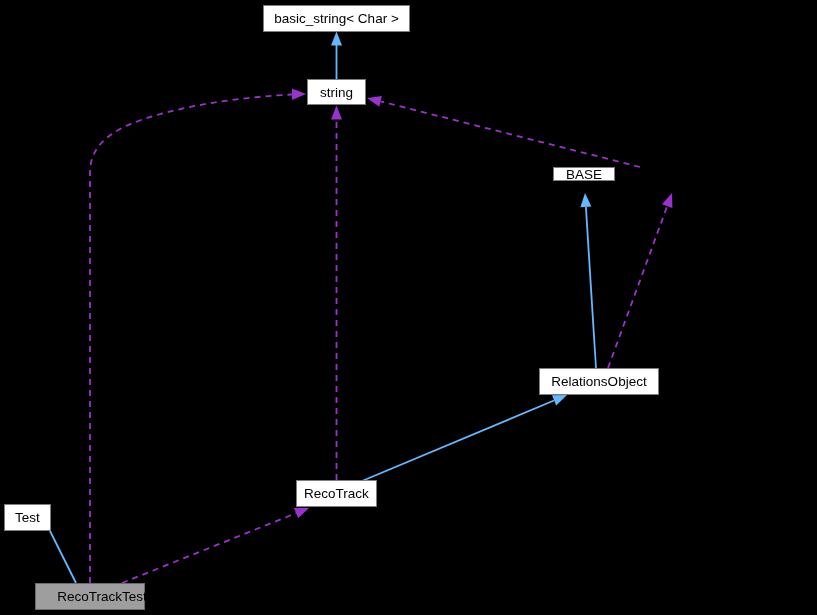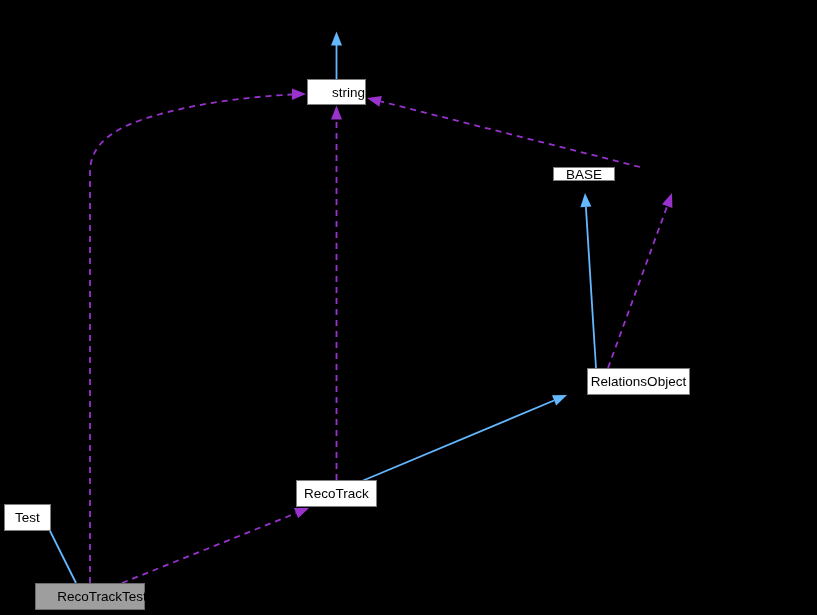--- a/index.html
+++ b/index.html
@@ -98,27 +98,30 @@
     <g>
       <line class="edge-dashed" x1="122" y1="583" x2="296" y2="513.2"></line>
       <polygon class="arrow-dashed" points="309,508 298.1,518.3 294,508.1"></polygon>
     </g>
     <g>
       <path class="edge-dashed" d="M90,583 L90,172 C90,149 106,132 141,120 C191,103 252,96.5 292,94.5"></path>
       <polygon class="arrow-dashed" points="306,94 292,88.5 292,100"></polygon>
     </g>
   </svg>
 
-  <div class="node" style="left:307px; top:79px;  width:59px;  height:26px;justify-content:flex-end;">
+  <div class="node" style="left:263px; top:5px;   width:147px; height:27px;">
+      <span>basic_string&lt; Char &gt;</span>
+    </div>
+  <div class="node" style="left:307px; top:79px;  width:59px;  height:26px;">
       <span>string</span>
     </div>
   <div class="node" style="left:553px; top:167px; width:62px;  height:14px;">
       <span>BASE</span>
     </div>
-  <div class="node" style="left:539px; top:368px; width:103px; height:27px;margin-left:48px;">
+  <div class="node" style="left:539px; top:368px; width:120px; height:27px;">
       <span>RelationsObject</span>
     </div>
   <div class="node" style="left:4px;   top:480px; width:47px;  height:27px;margin-top:24px;">
       <span>Test</span>
     </div>
   <div class="node" style="left:296px; top:480px; width:81px;  height:27px;justify-content:center;">
       <span>RecoTrack</span>
     </div>
   <div class="node selected" style="left:35px; top:583px; width:110px; height:27px;padding-left:24px;">
       <span>RecoTrackTest</span>

